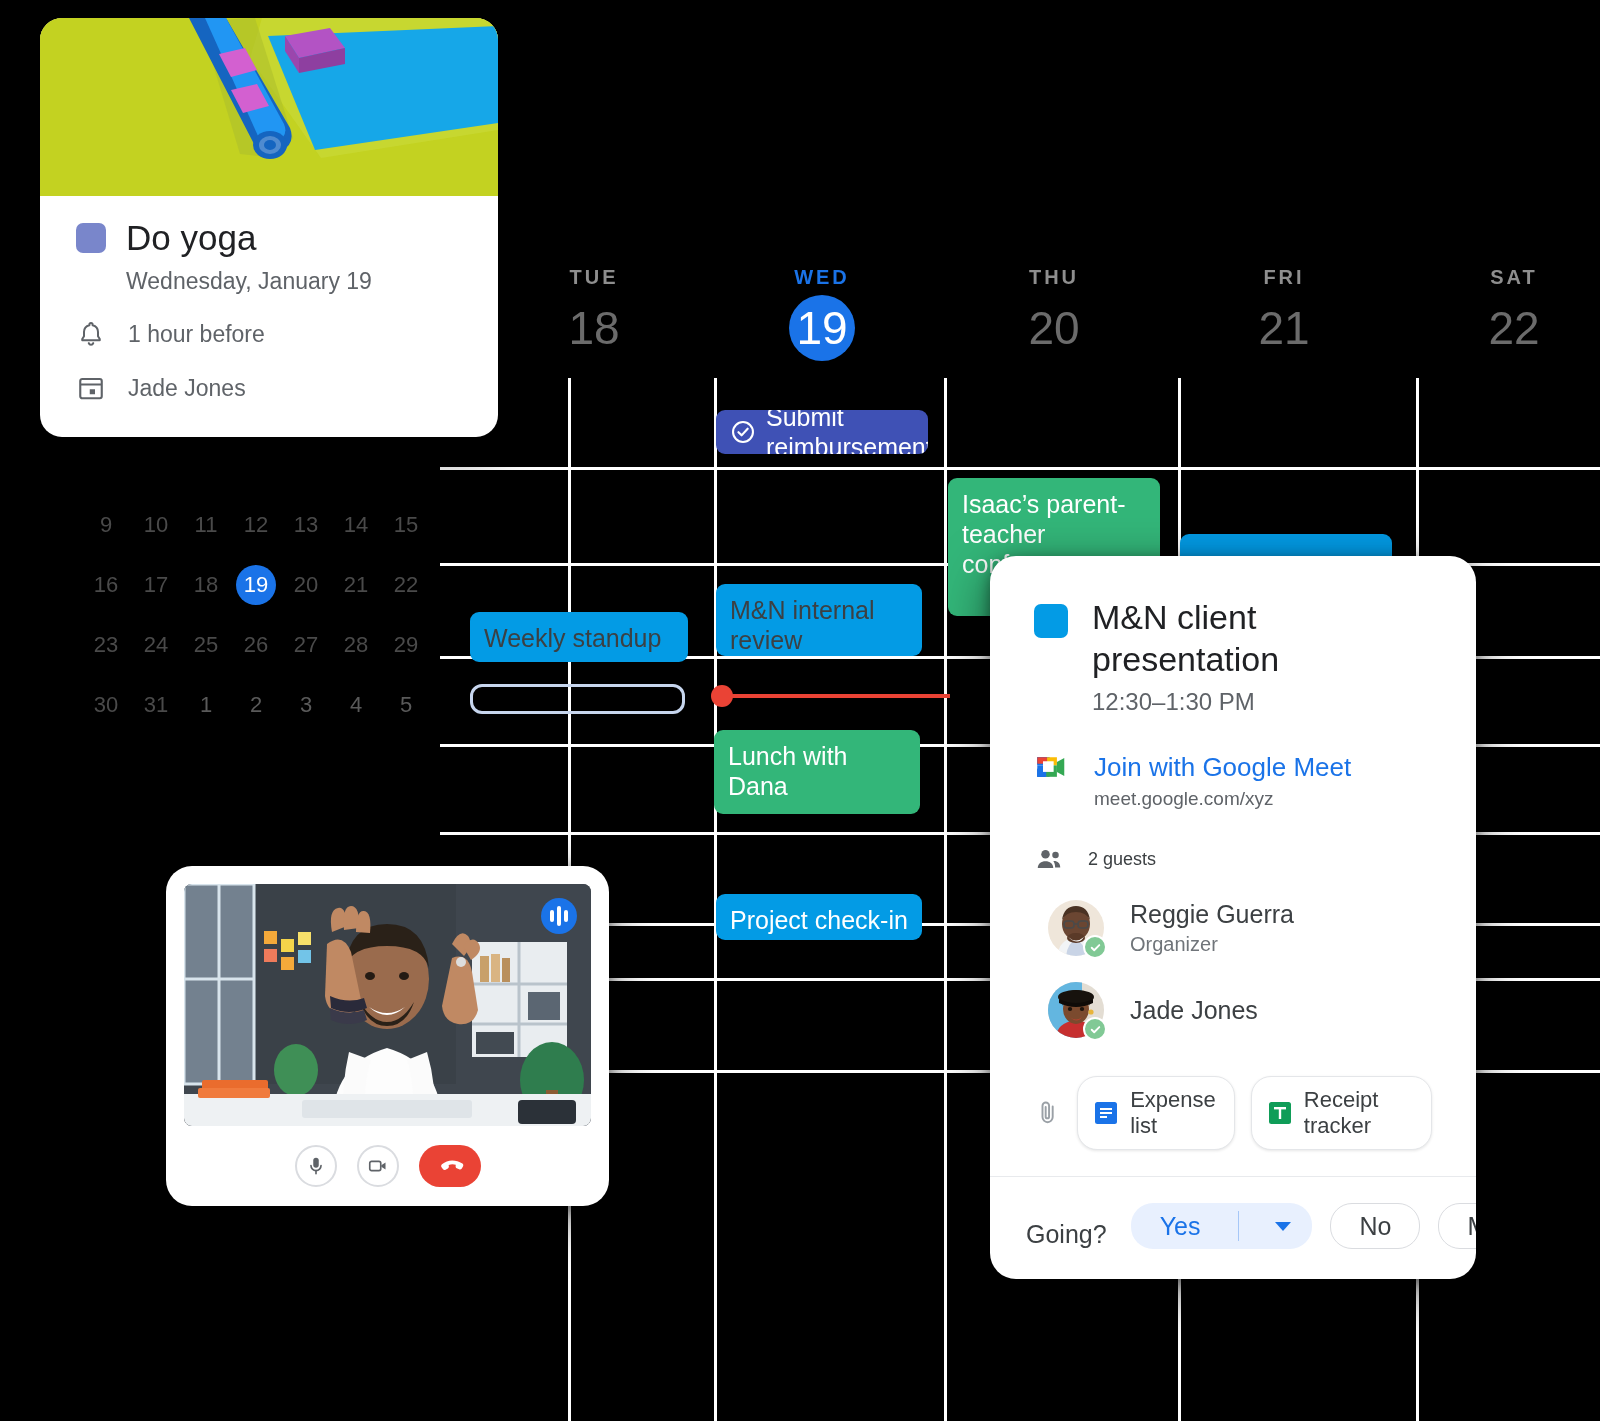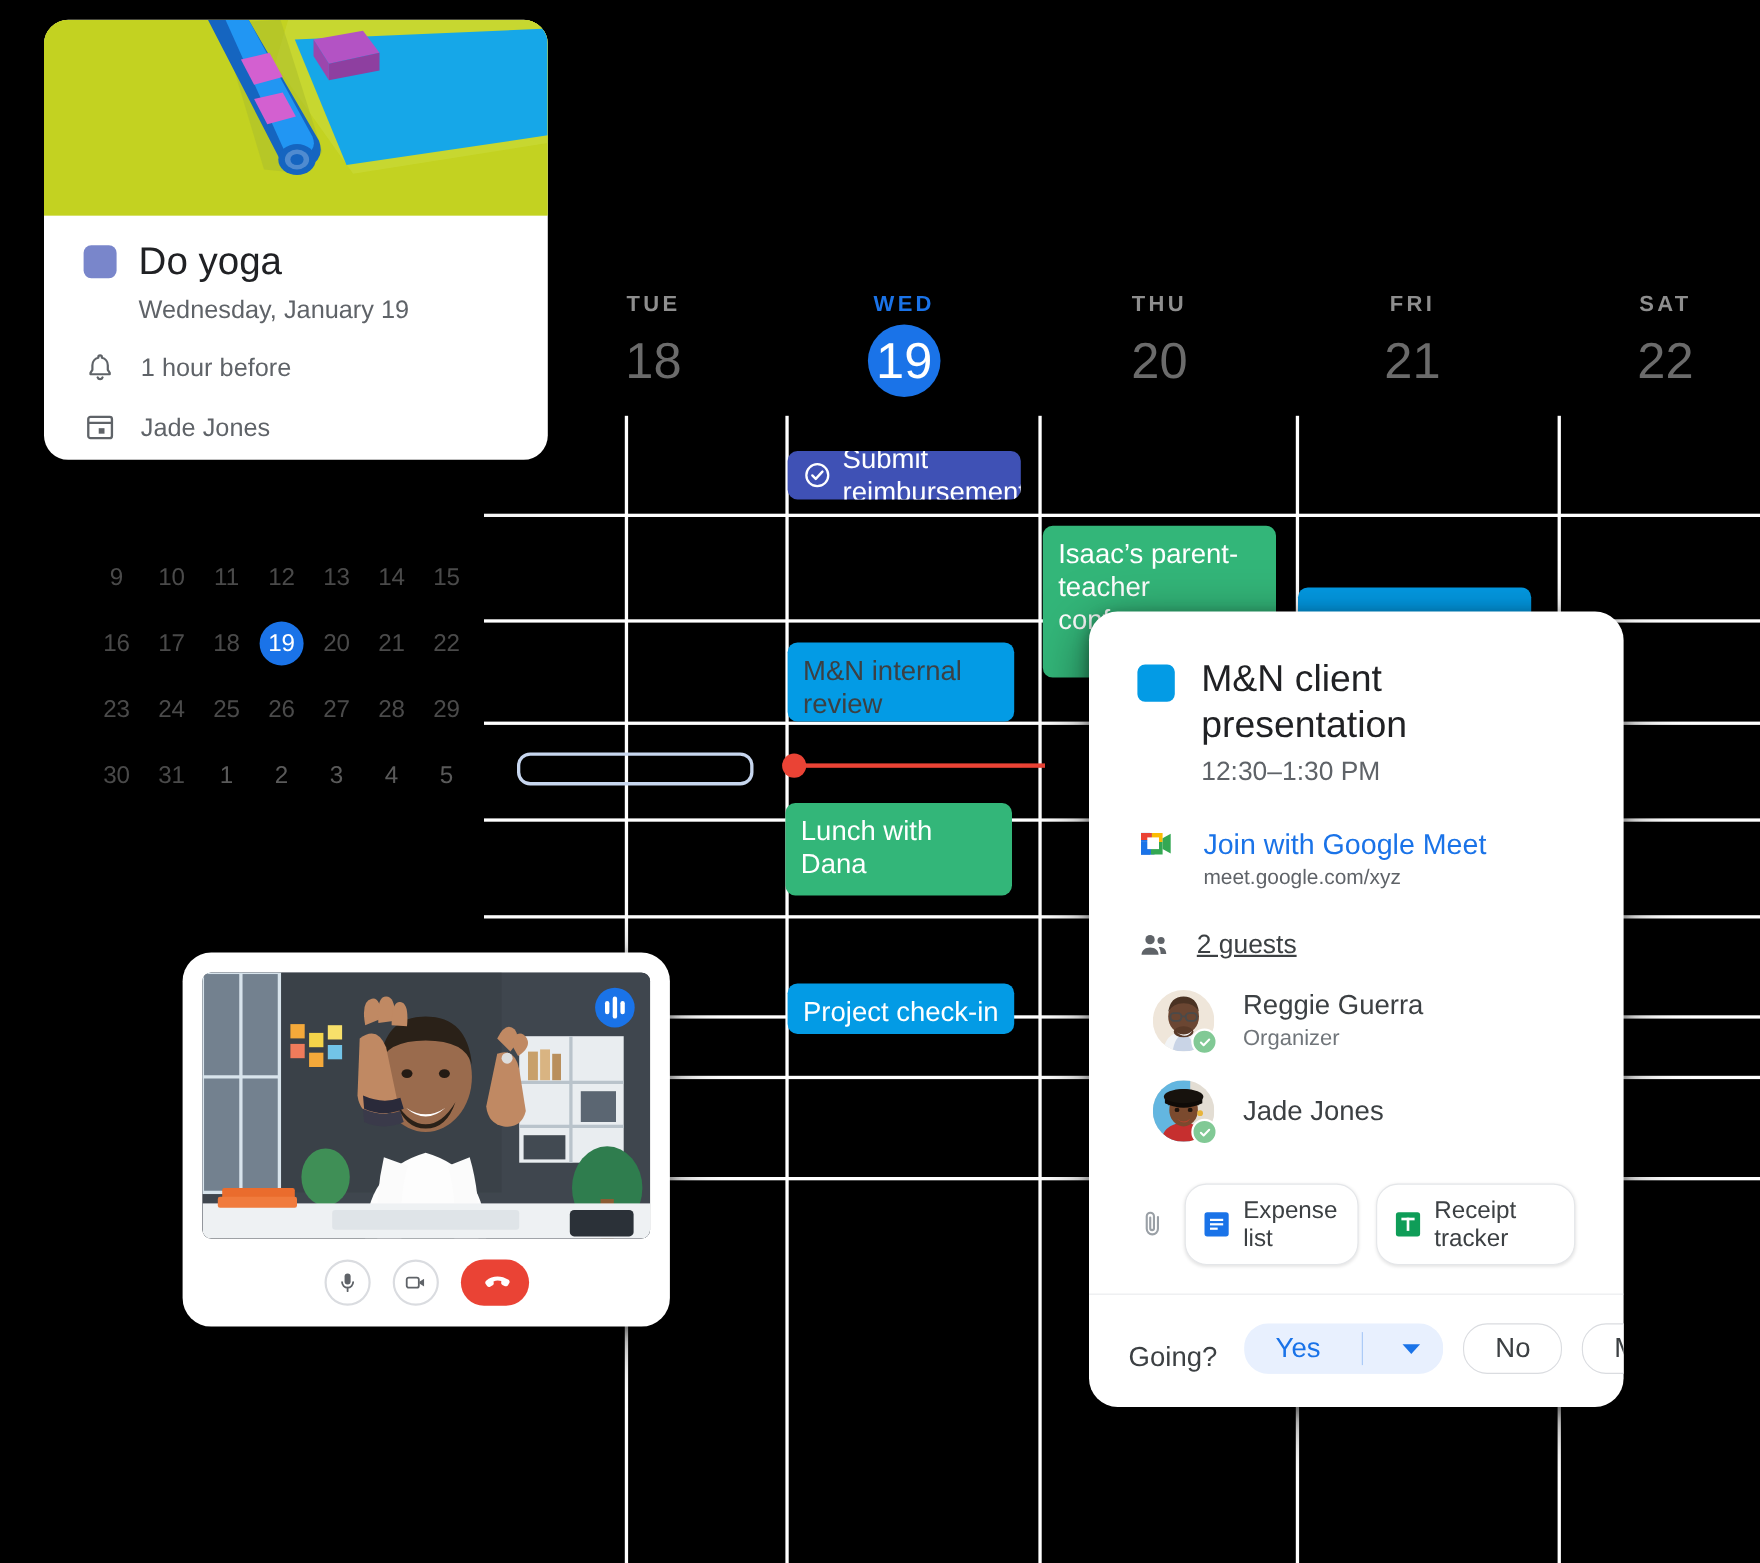--- a/index.html
+++ b/index.html
@@ -70,21 +70,21 @@
     box-shadow: 0 14px 50px rgba(0,0,0,.55), 0 4px 14px rgba(0,0,0,.4);
     overflow: hidden;
   }
 
   
   #yoga-card { left: 40px; top: 18px; width: 458px; }
   .yoga-hero {
     height: 178px; position: relative; overflow: hidden;
     background: #c3d221;
   }
-  .yoga-body { padding: 22px 36px 15px 36px; }
+  .yoga-body { padding: 22px 36px 34px 36px; }
   .yoga-title-row { display: flex; align-items: center; gap: 20px; }
   .yoga-swatch { width: 30px; height: 30px; border-radius: 7px; background: #7986cb; flex:0 0 30px;}
   .yoga-title { font-size: 35px; color: #202124; font-weight: 400; }
   .yoga-sub { font-size: 23px; color: #5f6368; margin: 10px 0 0 50px; }
   .yoga-row { display: flex; align-items: center; gap: 22px; margin-top: 24px; }
   .yoga-row .txt { font-size: 23px; color: #5f6368; }
   .ico24 { width: 30px; height: 30px; flex: 0 0 30px; }
 
   
   #mini-cal { position: absolute; left: 86px; top: 505px; width: 340px; }
@@ -131,21 +131,21 @@
   #detail-card { left: 990px; top: 556px; width: 486px; border-radius: 26px; }
   .dc-body { padding: 40px 44px 26px 44px; }
   .dc-title-row { display: flex; align-items: flex-start; gap: 24px; }
   .dc-swatch { width: 34px; height: 34px; border-radius: 7px; background: #039be5; flex:0 0 34px; margin-top: 8px;}
   .dc-title { font-size: 34px; color: #202124; line-height: 42px; }
   .dc-time { font-size: 24px; color: #5f6368; margin: 8px 0 0 58px; }
   .dc-meet-row { display: flex; align-items: flex-start; gap: 24px; margin-top: 36px; }
   .dc-meet-link { font-size: 26px; color: #1a73e8; font-weight: 400; line-height: 30px; }
   .dc-meet-url { font-size: 19px; color: #5f6368; margin-top: 6px; }
   .dc-guest-head { display: flex; align-items: center; gap: 24px; margin-top: 34px; }
-  .dc-guest-head .txt { font-size: 24px; color: #3c4043; text-decoration: underline; }
+  .dc-guest-head .txt { font-size: 18px; color: #3c4043; }
   .dc-guest { display: flex; align-items: center; gap: 26px; margin: 26px 0 0 14px; }
   .avatar-wrap { position: relative; width: 56px; height: 56px; flex: 0 0 56px; }
   .avatar {
     width: 56px; height: 56px; border-radius: 50%; overflow: hidden;
     position: relative;
   }
   .check-badge {
     position: absolute; right: -3px; bottom: -3px;
     width: 24px; height: 24px; border-radius: 50%;
     background: #81c995; border: 2px solid #fff;
@@ -237,20 +237,23 @@
   </div>
 
   <div class="ev green" style="left:948px; top:478px; width:212px; height:138px;">
     <span>Isaac’s parent-teacher conferences</span>
   </div>
 
   <div class="ev blue" style="left:1180px; top:534px; width:212px; height:56px;">
     <span></span>
   </div>
 
+  <div class="ev blue" style="left:470px; top:612px; width:218px; height:50px;">
+    <span>Weekly standup</span>
+  </div>
 
   <div class="ev blue" style="left:716px; top:584px; width:206px; height:72px;">
     <span>M&amp;N internal review</span>
   </div>
 
   <div class="ev outline" style="left:470px; top:684px; width:215px; height:30px;">
     <span></span>
   </div>
 
 

